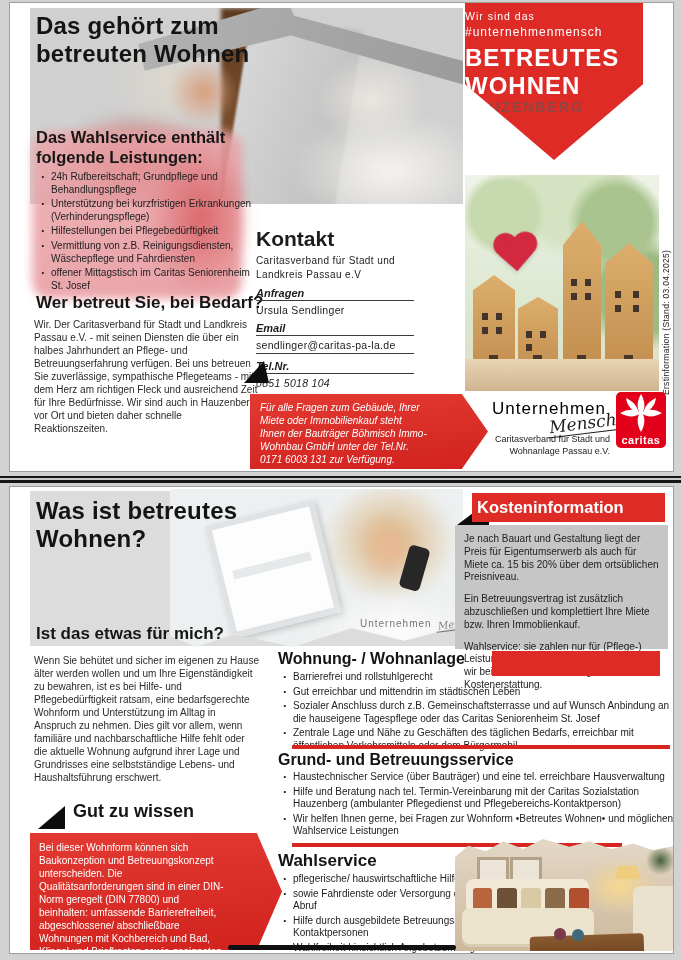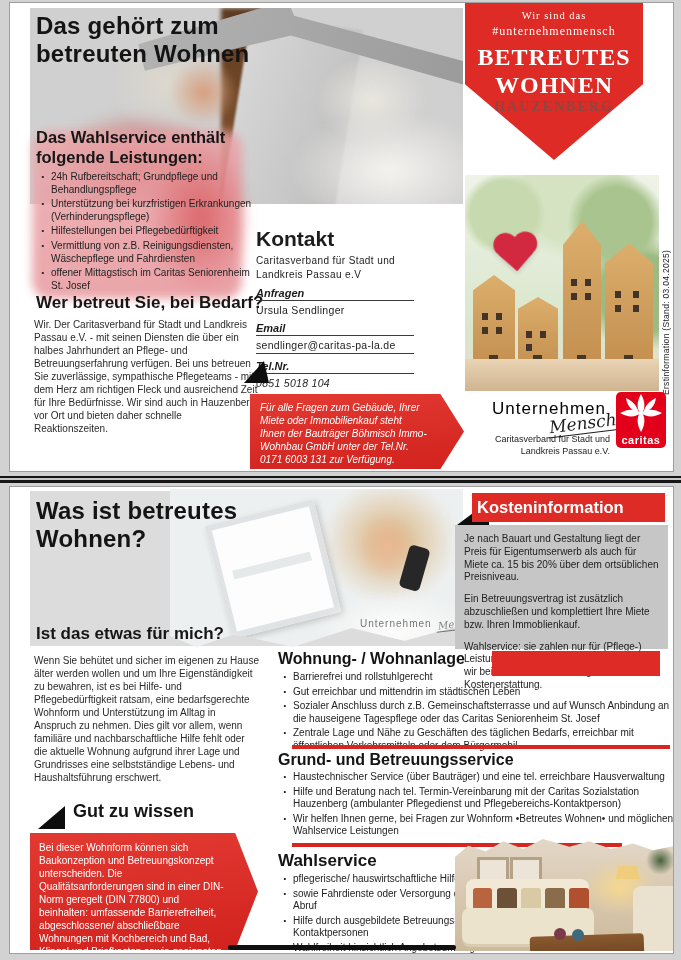--- a/index.html
+++ b/index.html
@@ -69,23 +69,23 @@
   #living .frame{position:absolute;top:16%;width:12%;height:30%;background:#ece5d7;border:3px solid #b3a288;}
   #living .sofa-b{position:absolute;left:5%;bottom:34%;width:56%;height:30%;background:#f1e9d6;border-radius:8px;}
   #living .sofa{position:absolute;left:3%;bottom:6%;width:60%;height:32%;background:#ece3cc;border-radius:8px;box-shadow:0 3px 0 #d8ccb0;}
   #living .pil{position:absolute;bottom:34%;width:9%;height:22%;border-radius:3px;}
   #living .tab{position:absolute;left:34%;bottom:-8%;width:52%;height:22%;background:linear-gradient(#8a5a30,#6b421f);border-radius:4px;transform:rotate(-2deg);}
   #living .ball{position:absolute;border-radius:50%;width:12px;height:12px;}
   #living .chair{position:absolute;right:-3%;bottom:0;width:22%;height:58%;background:#eae2cf;border-radius:8px;}
   #living .lampshade{position:absolute;right:16%;top:24%;width:11%;height:12%;background:#f0cc7d;clip-path:polygon(12% 0,88% 0,100% 100%,0 100%);}
   #living .plant{position:absolute;right:0;top:6%;width:13%;height:26%;background:radial-gradient(closest-side,#46603a,#46603a00);border-radius:50%;}
   
-  .red-arrow{background:linear-gradient(175deg,#e23a32,#d2221e);color:#fff;}
+  .red-arrow{background:linear-gradient(175deg,#e23a32,#d2221e);color:#fff;padding-left:24px;}
   .red-arrow .txt{font-style:italic;font-size:10px;line-height:1.3;color:#fff;}
-  #pennant{background:#de2b26;clip-path:polygon(0 0,100% 0,100% 52%,50% 100%,0 52%);text-align:center;color:#fff;font-family:Liberation Serif, serif;}
+  #pennant{background:#de2b26;clip-path:polygon(0 0,100% 0,100% 52%,50% 100%,0 52%);color:#fff;}
   #pennant .l1{font-size:10.5px;letter-spacing:1px;padding-top:8px;}
   #pennant .l2{font-size:12px;letter-spacing:1px;margin-top:3px;}
   #pennant .big{font-size:24px;font-weight:bold;letter-spacing:1px;line-height:1.15;}
   #pennant .sub{font-size:14px;font-weight:bold;letter-spacing:2px;color:#8d4743;}
   .tri{background:#0d0d0d;}
   
   #kontakt{width:168px;color:#1c1c1c;}
   #kontakt .kh{font-size:21px;font-weight:bold;margin-bottom:3px;}
   #kontakt .org{font-size:10px;line-height:1.35;letter-spacing:.4px;}
   #kontakt .lbl{font-size:11px;font-weight:bold;font-style:italic;border-bottom:1.5px solid #3a3a3a;
@@ -226,21 +226,21 @@
           <path d="M46 21 C38 16.5 31 16.5 25 21 C31 25.5 38 25.5 46 21 Z"></path>
           <path d="M25 40 C20.5 32 20.5 25 25 19 C29.5 25 29.5 32 25 40 Z"></path>
           <path d="M10 6 C17 9 21 14 23 21 C16 19 11 14 10 6 Z"></path>
           <path d="M40 6 C33 9 29 14 27 21 C34 19 39 14 40 6 Z"></path>
         </g>
       </svg>
       <div class="cword">caritas</div>
     </div>
     <div class="abs org-right" style="left:468px;top:430px;width:132px;">
       <span>Caritasverband für Stadt und</span><br>
-      <span>Landkreis Passau e.V.</span>
+      <span>Wohnanlage Passau e.V.</span>
     </div>
   </div>
 
   <div id="page-sep"></div>
 
   <div class="page" id="page2">
 
     <div class="abs" style="left:20px;top:4px;width:433px;height:155px;background:#dcdcdc;"></div>
 
     <div class="abs photo" id="photo2" style="left:160px;top:2px;width:293px;height:158px;">

